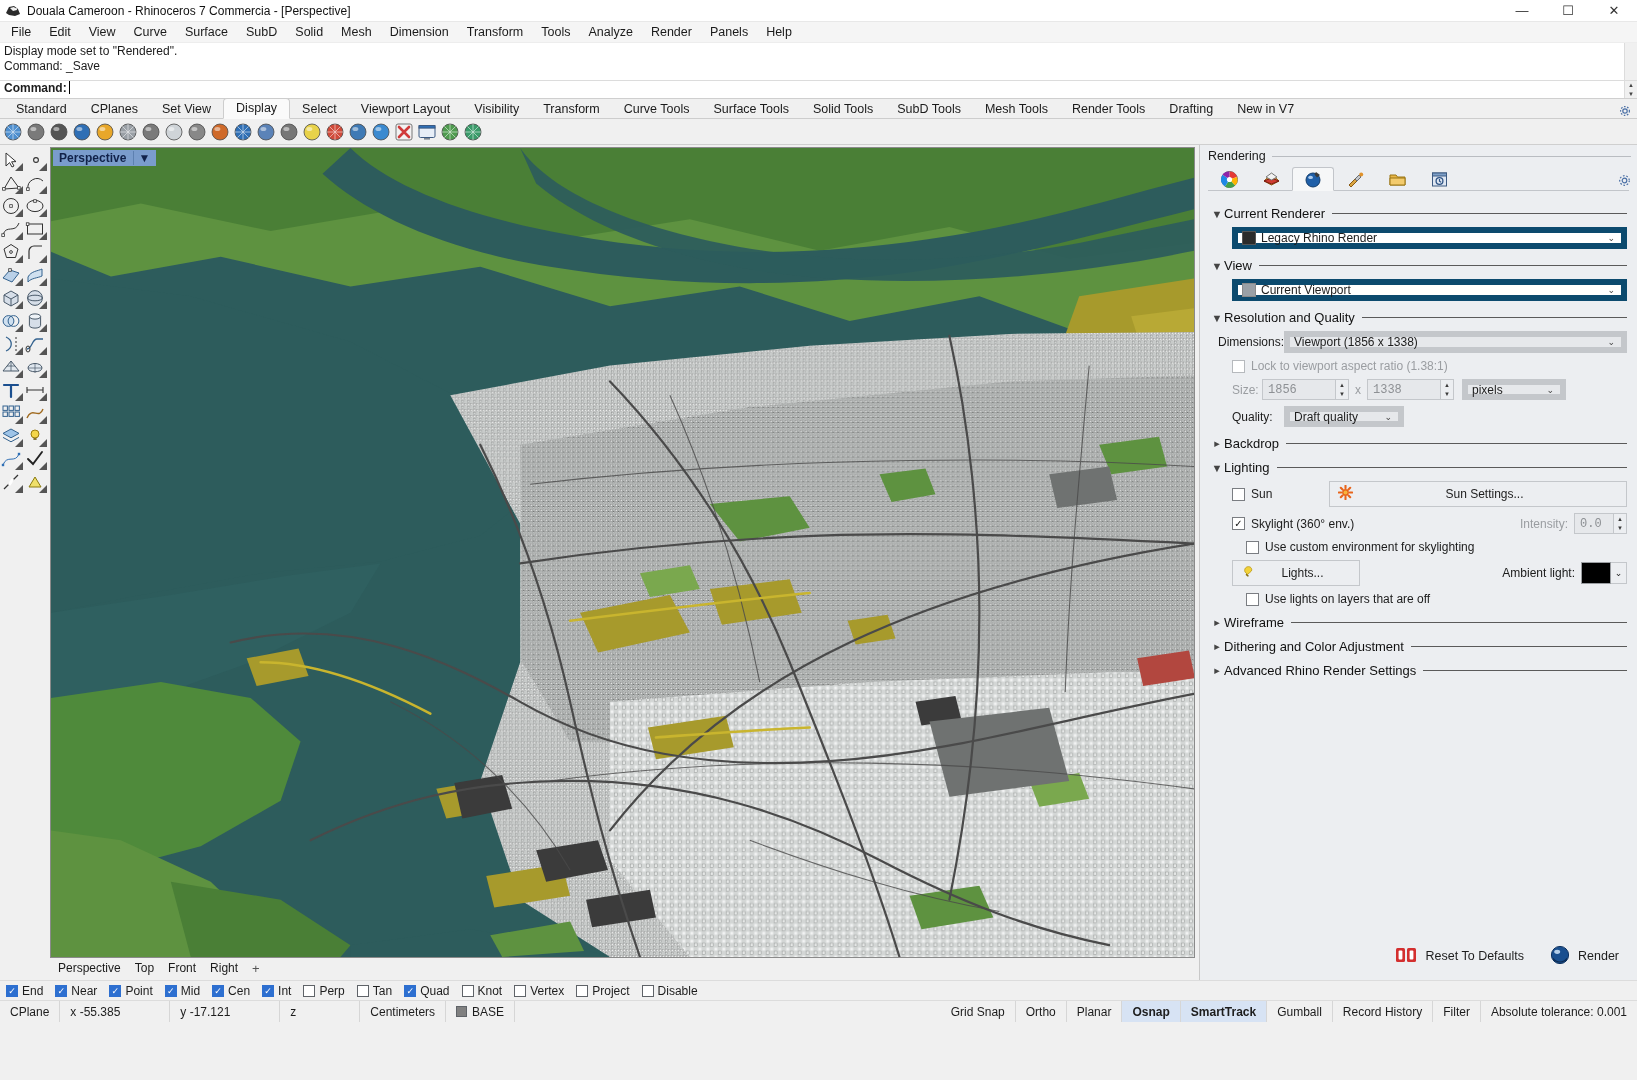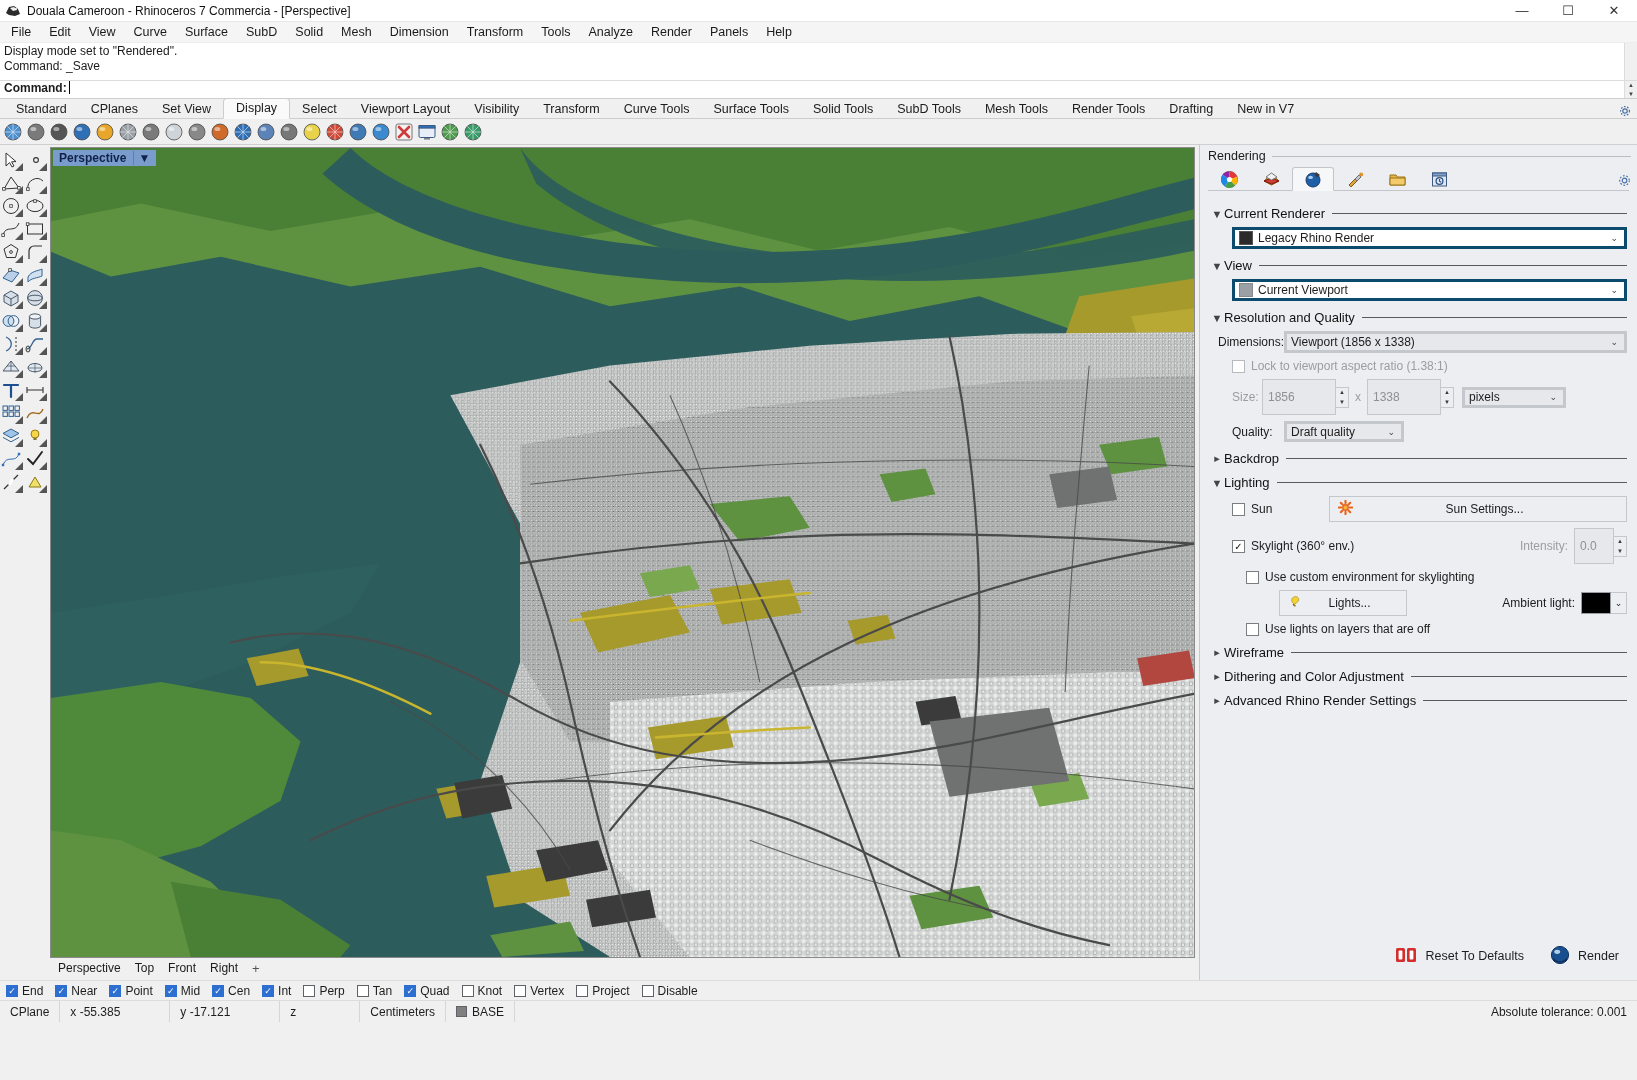--- a/index.html
+++ b/index.html
@@ -95,34 +95,34 @@
           border-radius:3px 3px 0 0; position:relative; }
   .rtab.active{ background:#f6f7f8; border:1px solid #c2c5ca; border-bottom:1px solid #f6f7f8; z-index:2;}
   #rp-gear{position:absolute;right:6px;bottom:4px;width:13px;height:13px;}
   #rp-body { flex:1; background:#eceef1; padding:6px 10px 0 10px; overflow:hidden; }
 
   .sect { display:flex; align-items:center; margin:9px 0 6px 0; }
   .sect .chev { width:14px; font-size:11px; color:#444; text-align:center; }
   .sect .stitle{ font-size:13px; color:#111; margin-right:7px; }
   .sect .rule{ flex:1; height:1px; background:#5a5a5a; }
 
-  .fld { background:#fff; border:3px solid #0c4a6e; height:22px; display:flex;
+  .fld { background:#fff; border:6px solid #0c4a6e; height:22px; display:flex;
          align-items:center; font-size:12px; padding-left:4px; position:relative; }
   .fld.ro{ background:#e6e8eb; border-color:#c4c7cb; }
   .fld .cv{ position:absolute; right:6px; font-size:9px; color:#444; }
   .swatch{width:14px;height:14px;margin-right:5px;flex:none;border:1px solid #8a8a8a;}
 
   .rowline{display:flex;align-items:center;margin:6px 0;}
   .lbl{font-size:12px;color:#1b1b1b;}
   .lbl.dim{color:#9a9da1;}
   .cb{width:13px;height:13px;border:1px solid #7a7d82;background:#fff;margin-right:6px;
       flex:none;display:flex;align-items:center;justify-content:center;font-size:10px;color:#111;}
   .cb.dim{border-color:#b6b9bd;}
-  .num{background:#fff;border:1px solid #c4c7cb;height:36px;display:flex;align-items:center;
-       padding-left:5px;font-size:12px;}
+  .num{background:#fff;border:1px solid #c4c7cb;height:21px;display:flex;align-items:center;
+       padding-left:5px;font-size:12px;font-family:Liberation Mono, monospace;}
   .num.dim{background:#e6e8eb;color:#8d9094;}
   .spin{width:13px;height:21px;border:1px solid #c4c7cb;border-left:none;background:#eceef1;
         display:flex;flex-direction:column;}
   .spin div{flex:1;display:flex;align-items:center;justify-content:center;font-size:6px;color:#3a3a3a;}
   .btn{background:#eceef1;border:1px solid #c4c7cb;height:26px;display:flex;align-items:center;
        font-size:12px;}
 
   #rp-foot{height:48px;display:flex;align-items:center;justify-content:flex-end;
            padding-right:10px;gap:10px;background:#eceef1;}
   #resetbtn{display:flex;align-items:center;gap:8px;font-size:12.5px;padding:4px 8px;border-radius:2px;}
@@ -750,21 +750,21 @@
             <div>▼</div>
           </span>
       </div>
 
       <div class="rowline" style="margin-left:36px;">
         <span class="cb"></span>
         <span class="lbl">Use custom environment for skylighting</span>
       </div>
 
       <div class="rowline" style="margin-left:22px;">
-        <span class="btn" style="width:128px;margin-left:47px;">
+        <span class="btn" style="width:128px;">
           <span style="margin:0 10px 0 8px;">
             <svg width="15" height="15" viewBox="0 0 15 15">
                 <path d="M5 9 C2.8 7.4 3.4 3.6 6.4 2.8 C9.4 2 11.6 4.6 10.4 7 C9.6 8.6 7.6 8.8 6.6 10.4 Z" fill="#f2d23a" stroke="#b9960f" stroke-width=".8"></path>
                 <path d="M5.4 10.6 L7 11.9" stroke="#8a7110" stroke-width="1.4" stroke-linecap="round"></path>
               </svg>
           </span>
           <span style="flex:1;text-align:center;padding-right:20px;">Lights...</span>
         </span>
         <span style="flex:1;"></span>
         <span class="lbl" style="margin-right:6px;">Ambient light:</span>
@@ -881,14 +881,24 @@
   <span class="sc">CPlane</span>
   <span class="sc" style="min-width:110px;">x -55.385</span>
   <span class="sc" style="min-width:110px;">y -17.121</span>
   <span class="sc" style="min-width:80px;">z</span>
   <span class="sc">Centimeters</span>
   <span class="sc">
     <span style="width:11px;height:11px;background:#808080;border:1px solid #5f6368;display:inline-block;margin-right:5px;"></span>
     <span>BASE</span>
   </span>
   <span style="flex:1;"></span>
+  <span id="status-toggles" style="display:flex;height:100%;">
+      <span class="sc">Grid Snap</span>
+      <span class="sc">Ortho</span>
+      <span class="sc">Planar</span>
+      <span class="sc hl">Osnap</span>
+      <span class="sc hl">SmartTrack</span>
+      <span class="sc">Gumball</span>
+      <span class="sc">Record History</span>
+      <span class="sc">Filter</span>
+    </span>
   <span class="sc plain">Absolute tolerance: 0.001</span>
 </div>
 
 </body></html>

